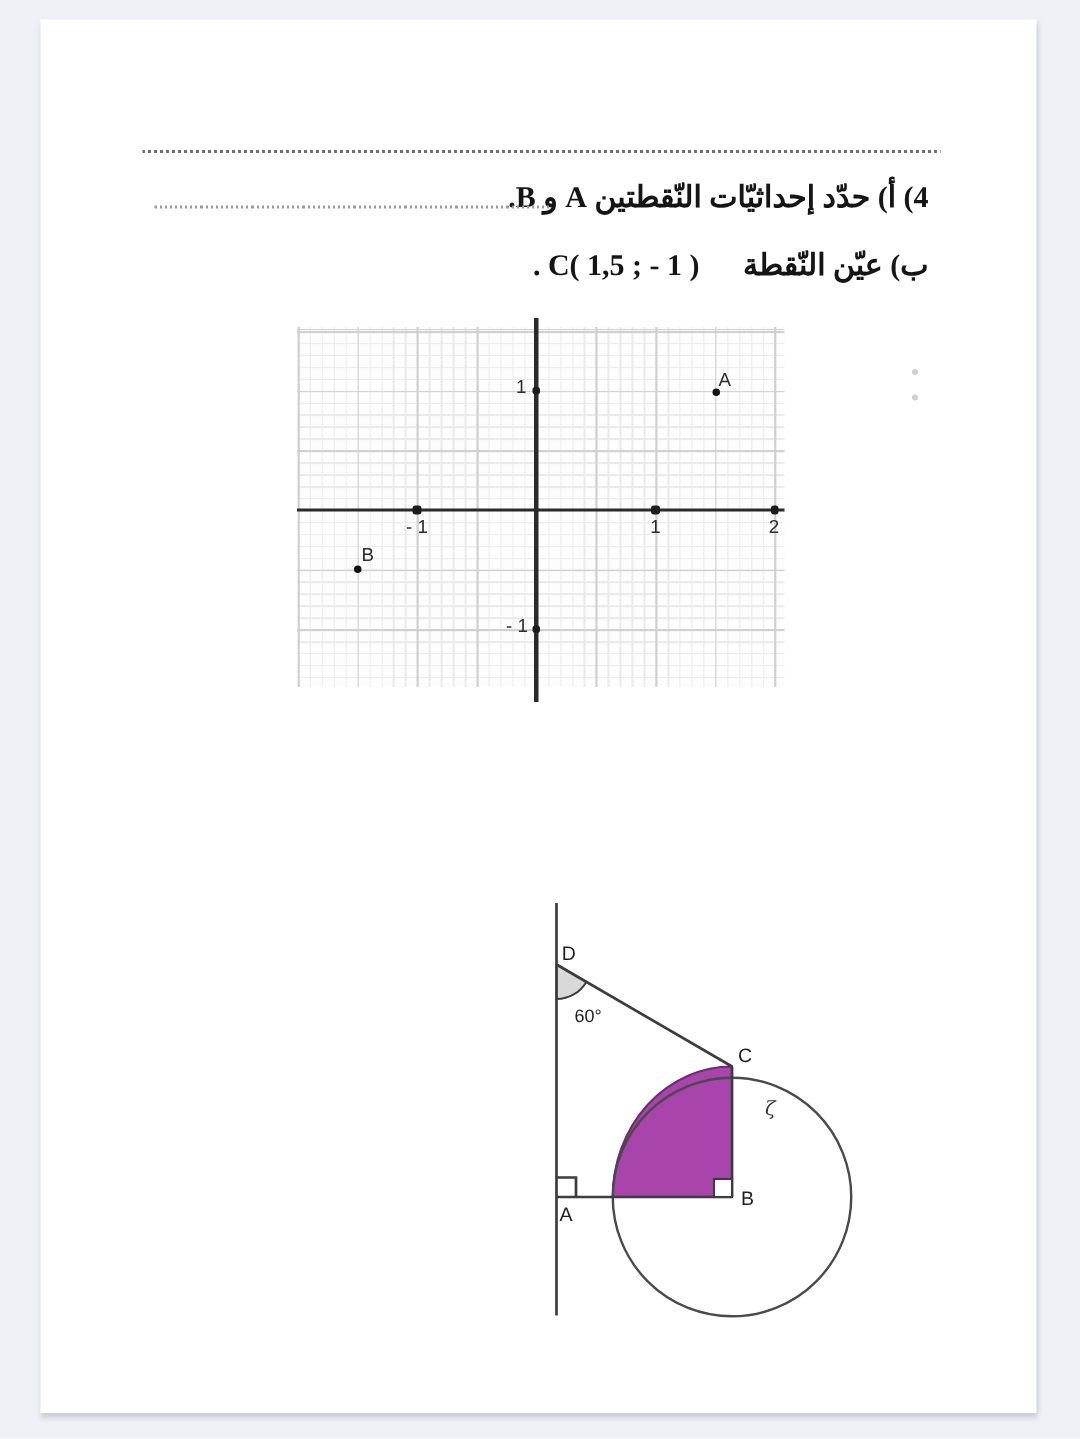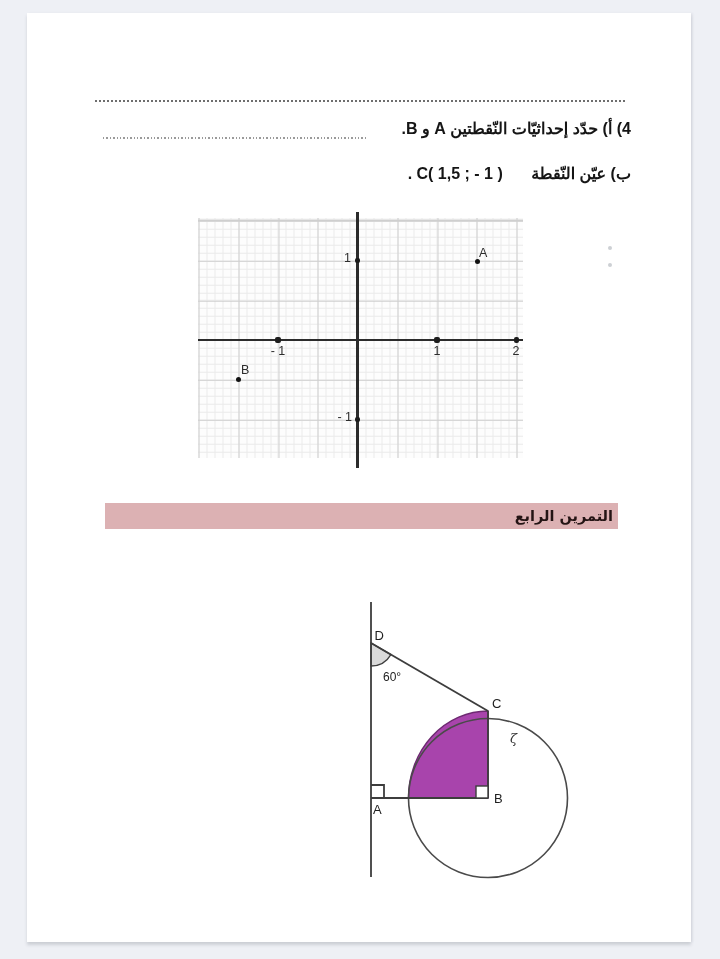--- a/index.html
+++ b/index.html
@@ -18,23 +18,23 @@
   .dots-top{
     left:68px;top:87px;width:532px;height:2.4px;
     background:repeating-linear-gradient(to right,#6e6e6e 0 1.6px,transparent 1.6px 4px);
   }
   .dots-answer{
     left:76px;top:124px;width:265px;height:1.7px;
     background:repeating-linear-gradient(to right,#9a9a9a 0 1.4px,transparent 1.4px 3.4px);
   }
   
   .qline{
-    position:absolute;right:60px;direction:rtl;
-    font-family:Liberation Sans, sans-serif;
-    font-size:16px;font-weight:600;color:#151515;white-space:nowrap;
+    position:absolute;right:72px;direction:rtl;
+    font-family:Liberation Serif, serif;
+    font-size:20px;font-weight:600;color:#151515;white-space:nowrap;
   }
   .q-a{top:106px;}
   .q-b{top:151px;}
   .q-b .math{direction:ltr;unicode-bidi:embed;display:inline-block;margin-right:24px;font-weight:600;}
   
   .grid{
     position:absolute;left:171px;top:205px;width:325px;height:240px;
     background-color:#fdfdfd;
     background-image:
       repeating-linear-gradient(to right,#cfcfcf 0 1px,transparent 1px 39.75px),
@@ -114,23 +114,20 @@
     <div class="pdot" style="left:276.5px;top:40.5px;"></div>
     <div class="glabel" style="left:281px;top:28px;">A</div>
 
     <div class="pdot" style="left:38px;top:159px;"></div>
     <div class="glabel" style="left:43px;top:145px;">B</div>
   </div>
 
   <div class="smudge" style="left:581px;top:233px;"></div>
   <div class="smudge" style="left:581px;top:250px;"></div>
 
-  <div class="banner" style="background:#dcb1b3;">
-    <span class="banner-title">التمرين الرابع</span>
-  </div>
 
   <svg class="figure" width="270" height="295" viewBox="337 598 270 295">
 
     <path class="sector" d="M 488 798 L 488 711 A 79.5 87 0 0 0 408.5 798 Z" fill="#a844ac"></path>
 
     <circle class="circle" cx="488" cy="798" r="79.5"></circle>
 
     <path class="wedge" d="M 371 643 L 371 666 A 23 23 0 0 0 390.9 654.6 Z"></path>
 
     <line x1="371" y1="602" x2="371" y2="877"></line>

